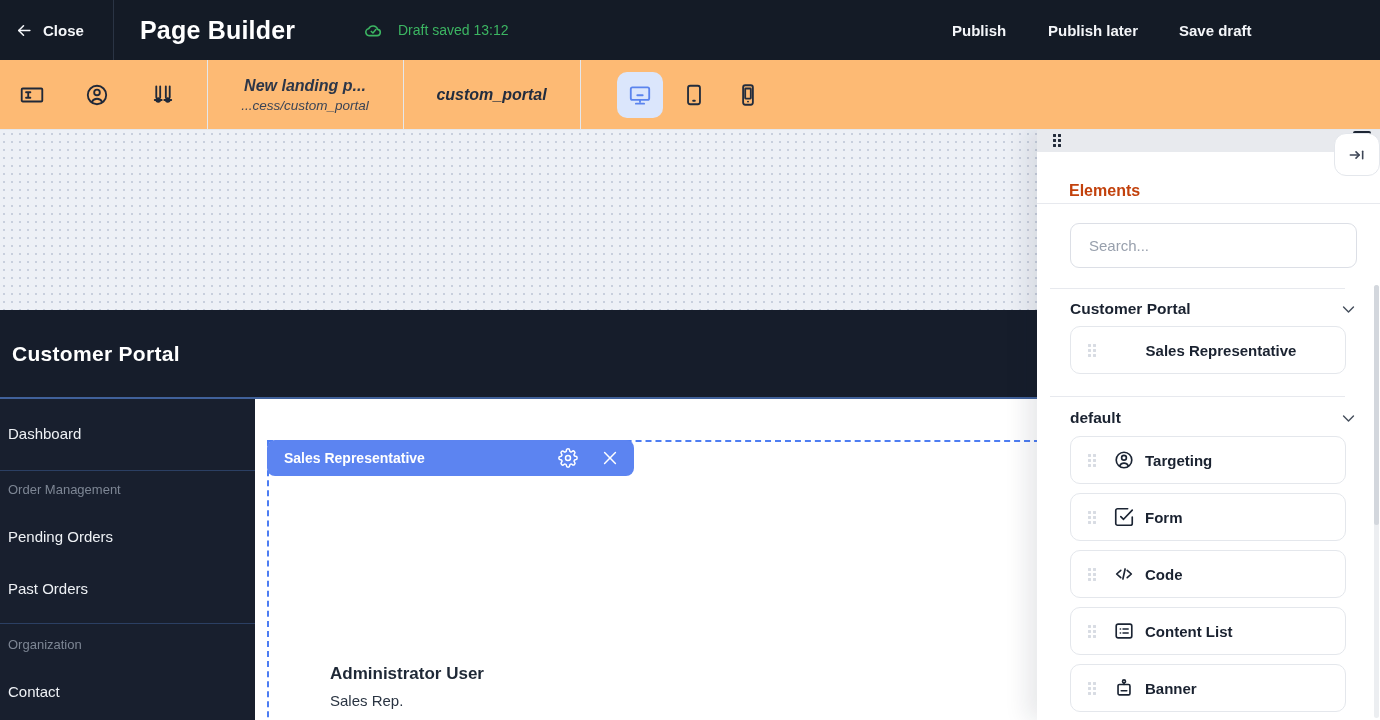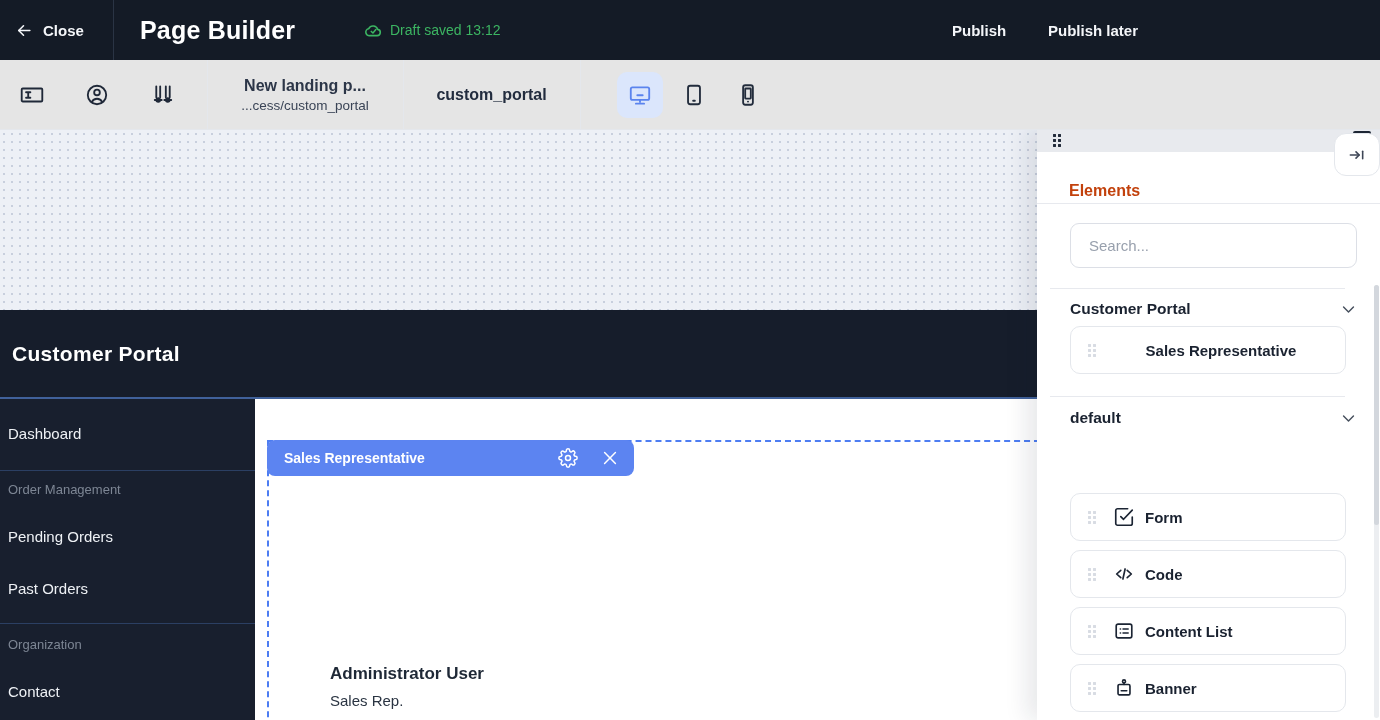--- a/index.html
+++ b/index.html
@@ -9,31 +9,31 @@
   .abs { position:absolute; }
   svg { display:block; }
 
   
   .topbar { left:0; top:0; width:1380px; height:60px; background:#141b26; z-index:60; }
   .topbar .vdiv { left:113px; top:0; width:1px; height:60px; background:#2a3444; }
   .close-btn { left:14px; top:0; height:60px; display:flex; align-items:center; gap:10px;
     color:#f4f6f9; font-size:15px; font-weight:600; cursor:pointer; }
   .pb-title { left:140px; top:0; height:60px; display:flex; align-items:center;
     color:#ffffff; font-size:25px; font-weight:800; letter-spacing:.2px; }
-  .draft { left:364px; top:0; height:60px; display:flex; align-items:center; gap:7px;
+  .draft { left:364px; top:0; height:60px; display:flex; align-items:center; gap:15px;
     color:#3cb562; font-size:14px; }
   .top-action { top:0; height:60px; display:flex; align-items:center;
     color:#f4f6f9; font-size:15px; font-weight:600; cursor:pointer; }
   .send-review { left:792px; top:9px; width:128px; height:43px; border-radius:9px;
     background:#5b85f2; color:#fff; font-size:15px; font-weight:600; border:none;
     display:flex; align-items:center; justify-content:center; cursor:pointer; }
 
   
-  .toolbar { left:0; top:60px; width:1380px; height:70px; background:#e5e5e5;
-    border-bottom:1px solid #e4e7ec; z-index:55; }
+  .toolbar { left:0; top:60px; width:1380px; height:70px; background:#fdba74;
+    border-bottom:1px solid #e4e7ec; z-index:55;font-style:italic; }
   .tb-sep { top:0; width:1px; height:70px; background:#e4e7ec; }
   .tb-icon { top:13px; width:44px; height:44px; display:flex; align-items:center;
     justify-content:center; color:#1f2838; cursor:pointer; border-radius:8px; }
   .tab-page { left:207px; top:0; width:196px; height:70px; display:flex; flex-direction:column;
     align-items:center; justify-content:center; cursor:pointer; }
   .tab-page .name { font-size:16px; font-weight:700; color:#2c3648; }
   .tab-page .path { font-size:13.5px; color:#3a4456; margin-top:3px; }
   .tab-active { left:403px; top:0; width:177px; height:70px; display:flex; align-items:center;
     justify-content:center; font-size:16px; font-weight:700; color:#222c3e; cursor:pointer; }
   .dev-btn { top:12px; width:46px; height:46px; border-radius:10px; display:flex;
@@ -114,20 +114,21 @@
     <div class="abs pb-title">Page Builder</div>
     <div class="abs draft">
       <svg width="19" height="19" viewBox="0 0 24 24" fill="none" stroke="currentColor" stroke-width="2" stroke-linecap="round" stroke-linejoin="round">
           <path d="M7.5 18.5h9a4 4 0 0 0 .7-7.95A6 6 0 0 0 6 9.7a4.4 4.4 0 0 0 1.5 8.8z"></path>
           <polyline points="9.2 13.2 11.3 15.2 15 10.8"></polyline>
         </svg>
       <span>Draft saved 13:12</span>
     </div>
     <div class="abs top-action" style="left:952px">Publish</div>
     <div class="abs top-action" style="left:1048px">Publish later</div>
+    <div class="abs top-action" style="left:1179px">Save draft</div>
   </div>
 
   <div class="abs toolbar">
     <div class="abs tb-icon" style="left:10px">
       <svg width="26" height="26" viewBox="0 0 24 24" fill="none" stroke="currentColor" stroke-width="1.7" stroke-linecap="round">
           <rect x="2.5" y="6" width="19" height="12" rx="1"></rect>
           <path d="M6.5 9.5h4 M8.5 9.5v5 M6.5 14.5h4"></path>
         </svg>
     </div>
     <div class="abs tb-icon" style="left:75px">
@@ -254,20 +255,29 @@
 
     <div class="abs panel-div" style="left:13px; top:268px; width:295px"></div>
 
     <div class="abs group-hd" style="top:281px">
       <span class="g">default</span>
       <svg class="chev" width="17" height="17" viewBox="0 0 24 24" fill="none" stroke="currentColor" stroke-width="2" stroke-linecap="round" stroke-linejoin="round">
           <polyline points="5 8.5 12 15.5 19 8.5"></polyline>
         </svg>
     </div>
 
+    <div class="abs el-card" style="top:308px">
+      <span class="dots"></span>
+      <svg class="ico" width="22" height="22" viewBox="0 0 24 24" fill="none" stroke="currentColor" stroke-width="1.8" stroke-linecap="round">
+          <circle cx="12" cy="12" r="8.5"></circle>
+          <circle cx="12" cy="9.6" r="2.6"></circle>
+          <path d="M7.3 18.4a5.2 5.2 0 0 1 9.4 0"></path>
+        </svg>
+      <span class="name">Targeting</span>
+    </div>
     <div class="abs el-card" style="top:365px">
       <span class="dots"></span>
       <svg class="ico" width="22" height="22" viewBox="0 0 24 24" fill="none" stroke="currentColor" stroke-width="1.8" stroke-linecap="round" stroke-linejoin="round">
           <path d="M21 12v7a2 2 0 0 1-2 2H5a2 2 0 0 1-2-2V5a2 2 0 0 1 2-2h11"></path>
           <polyline points="8.5 11.5 11.5 14.5 21 4.5"></polyline>
         </svg>
       <span class="name">Form</span>
     </div>
     <div class="abs el-card" style="top:422px">
       <span class="dots"></span>

